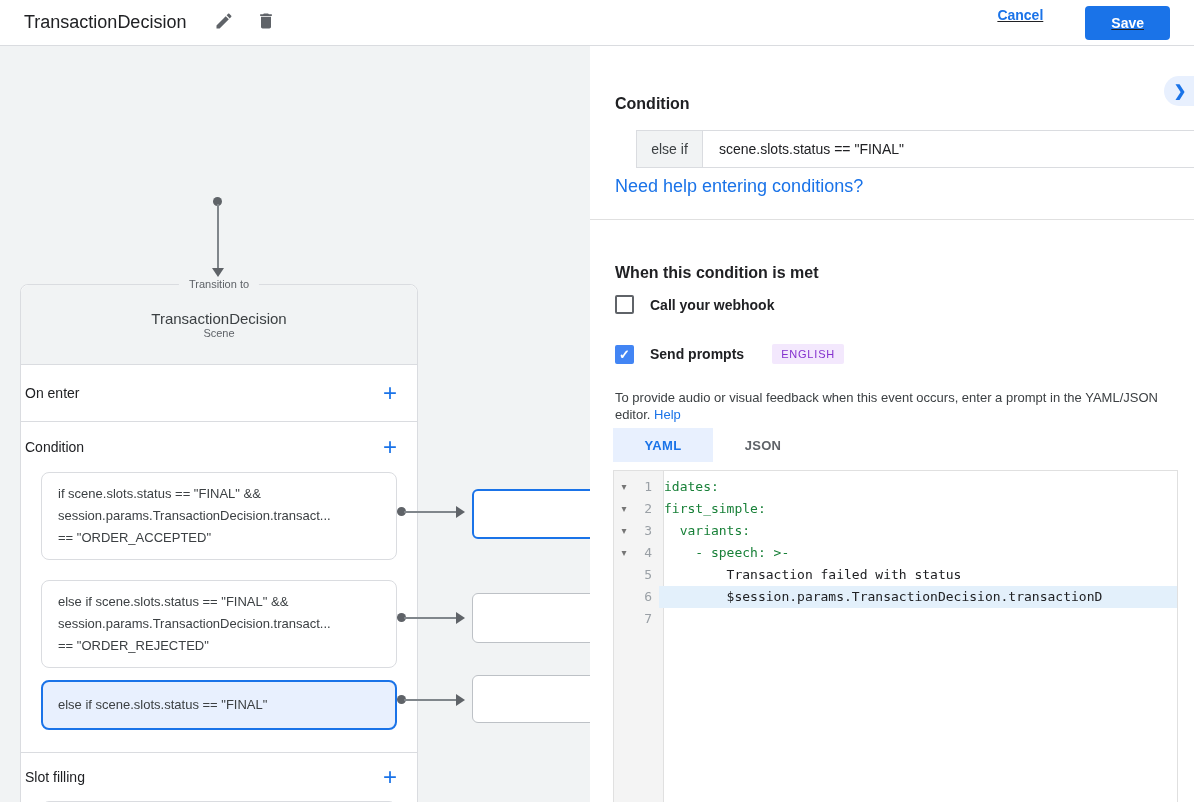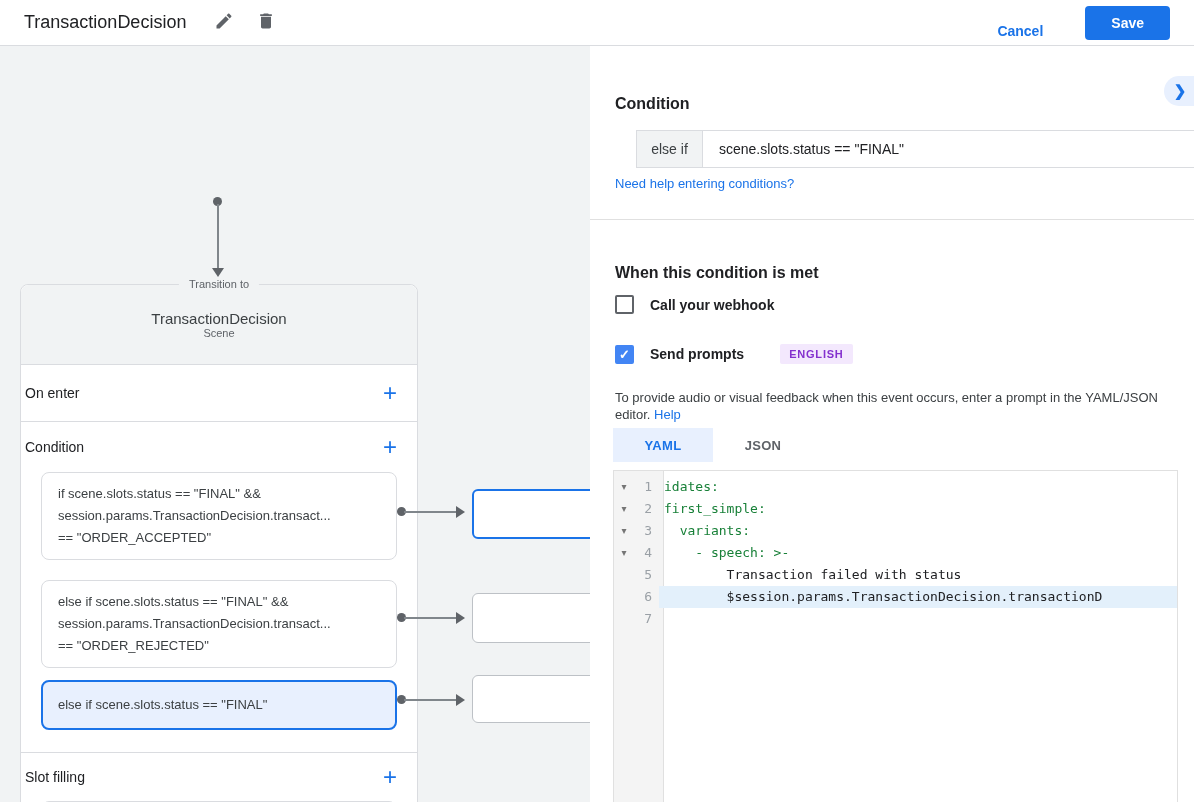--- a/index.html
+++ b/index.html
@@ -12,21 +12,21 @@
   
   .topbar {
     position:absolute; top:0; left:0; right:0; height:46px; background:#fff;
     border-bottom:1px solid #dadce0; display:flex; align-items:center;
     justify-content:space-between; padding:0 24px; z-index:30;
   }
   .title-group { display:flex; align-items:center; }
   .page-title { font-size:18px; font-weight:400; color:#202124; margin:0 26px 0 0; }
   .icon-btn { background:none; border:none; padding:2px; margin-right:18px; cursor:pointer; display:flex; }
   .icon-btn svg { width:20px; height:20px; fill:#5f6368; }
-  .actions { display:flex; align-items:flex-end; }
+  .actions { display:flex; align-items:flex-start;text-decoration:underline; }
   .cancel-btn { color:#1a73e8; font-size:14px; font-weight:700; background:none; border:none; margin-right:36px; cursor:pointer; }
   .save-btn { background:#1a73e8; color:#fff; font-size:14px; font-weight:700; border:none; border-radius:4px; padding:9px 26px; cursor:pointer; }
 
   
   .canvas { position:absolute; top:46px; left:0; width:590px; bottom:0; background:#f1f3f4; overflow:hidden; z-index:1; }
   .legend {
     position:absolute; top:-7px; left:50%; transform:translateX(-50%);
     background:#f1f3f4; padding:0 10px; font-size:11px; color:#5f6368; white-space:nowrap; z-index:2;
   }
   .tfrom { position:absolute; left:86px; top:69px; width:264px; height:88px; background:#fff; border:1px solid #dadce0; border-radius:8px; }
@@ -67,32 +67,32 @@
   
   .panel { position:absolute; top:46px; left:590px; right:0; bottom:0; background:#fff; z-index:20; }
   .collapse-btn { position:absolute; top:30px; right:0; width:30px; height:30px; background:#e8f0fe; border:none;
                   border-radius:15px 0 0 15px; color:#1a73e8; font-size:15px; font-weight:700;
                   display:flex; align-items:center; justify-content:center; padding-left:8px; cursor:pointer; }
   .panel-heading { position:absolute; left:25px; top:36px; font-size:16px; color:#202124; }
   .cond-input { position:absolute; left:25px; top:84px; width:563px; height:38px; border:1px solid #dadce0; display:flex; background:#fff;margin-left:21px; }
   .cond-prefix { width:66px; background:#f1f3f4; border-right:1px solid #dadce0;
                  display:flex; align-items:center; justify-content:center; font-size:14px; color:#3c4043; }
   .cond-value { flex:1; display:flex; align-items:center; padding-left:16px; font-size:14px; color:#202124; }
-  .help-link { position:absolute; left:25px; top:130px; font-size:13px; color:#1a73e8; text-decoration:none; }
+  .help-link { position:absolute; left:25px; top:130px; font-size:18px; color:#1a73e8; text-decoration:none; }
   .panel-divider { position:absolute; left:0; right:0; top:173px; height:1px; background:#e0e0e0; }
   .when-heading { position:absolute; left:25px; top:205px; font-size:16px; color:#202124; }
   .cb-row { position:absolute; left:25px; display:flex; align-items:center; }
   .cb-webhook { top:249px; }
   .cb-prompts { top:298px; }
   .checkbox { width:19px; height:19px; border:2px solid #5f6368; border-radius:2px; margin-right:16px; cursor:pointer; }
   .checkbox.checked { background:#4285f4; border-color:#4285f4; color:#fff;
                       display:flex; align-items:center; justify-content:center; font-size:13px; font-weight:700; }
   .cb-label { font-size:14px; font-weight:700; color:#202124;text-align:right; }
-  .lang-badge { background:#f3e8fd; color:#8430ce; font-size:11px; font-weight:700; letter-spacing:0.8px;
-                padding:4px 9px; border-radius:2px; margin-left:36px; }
+  .lang-badge { background:#f3e8fd; color:#8430ce; font-size:11px; font-weight:400; letter-spacing:0.8px;
+                padding:4px 9px; border-radius:2px; margin-left:28px; }
   .hint { position:absolute; left:25px; top:330px; width:552px; font-size:13px; color:#3c4043; line-height:17px; }
   .hint a { color:#1a73e8; text-decoration:none;text-align:center; }
   .tabs { position:absolute; left:23px; top:382px; display:flex; }
   .tab { width:100px; height:34px; display:flex; align-items:center; justify-content:center;
          font-size:13px; font-weight:700; letter-spacing:0.3px; cursor:pointer; }
   .tab.active { background:#e8f0fe; color:#1a73e8; }
   .tab.inactive { color:#5f6368; }
   .editor { position:absolute; left:23px; top:424px; width:565px; bottom:-2px; border:1px solid #e0e0e0;
             background:#fff; overflow:hidden; padding-top:5px; }
   .gutter-bg { position:absolute; left:0; top:0; bottom:0; width:50px; background:#f4f4f4; border-right:1px solid #e0e0e0; }

